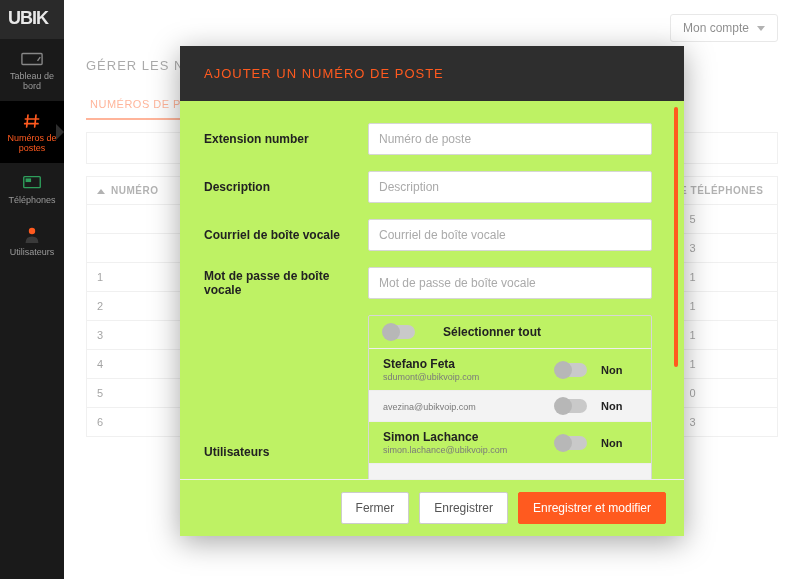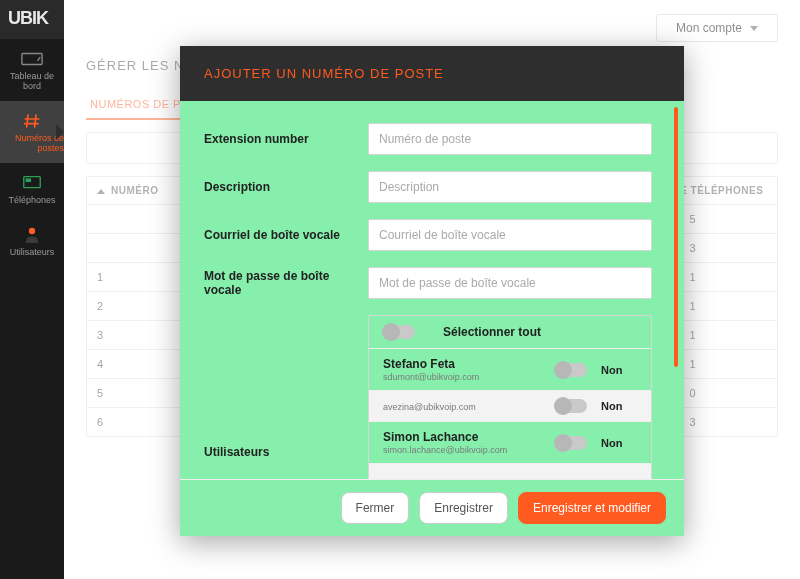--- a/index.html
+++ b/index.html
@@ -4,45 +4,45 @@
 <style>
   * { box-sizing: border-box; margin: 0; padding: 0; }
   html, body { width: 800px; height: 579px; overflow: hidden; font-family: Arial, Helvetica, sans-serif; font-size: 12px; color: #333; background: #fff; }
   .app { display: flex; width: 100%; height: 100%; }
 
   
   .sidebar { width: 64px; background: #1a1a1a; display: flex; flex-direction: column; align-items: center; color: #bbb; }
   .logo { width: 100%; background: #2a2a2a; padding: 8px 8px 10px; }
   .logo-text { font-family: Arial, sans-serif; font-weight: 900; font-size: 18px; letter-spacing: -1px; color: #e8e8e8; }
   .nav-item { width: 100%; text-align: center; padding: 12px 0 10px; font-size: 9px; color: #9a9a9a; cursor: pointer; position: relative; }
-  .nav-item.active { background: #404040; color: #ff5a1f; text-align: right; }
+  .nav-item.active { background: #000000; color: #ff5a1f; }
   .nav-item.active::after { content: ""; position: absolute; right: -8px; top: 50%; transform: translateY(-50%); border: 8px solid transparent; border-left-color: #2e2e2e; }
   .nav-icon { display: block; margin: 0 auto 4px; width: 22px; height: 16px; }
   .nav-icon svg { width: 100%; height: 100%; }
 
   
   .main { flex: 1; position: relative; background: #fff; }
   .topbar { display: flex; justify-content: flex-end; padding: 14px 22px 0; }
-  .account-btn { border: 1px solid #ccc; background: #fff; padding: 6px 19px; border-radius: 3px; font-size: 12px; cursor: pointer; display: flex; align-items: center; gap: 8px; }
+  .account-btn { border: 1px solid #ccc; background: #fff; padding: 6px 12px; border-radius: 3px; font-size: 12px; cursor: pointer; display: flex; align-items: center; gap: 8px; }
   .caret { width: 0; height: 0; border-left: 4px solid transparent; border-right: 4px solid transparent; border-top: 5px solid #555; }
   .page-title { font-size: 13px; letter-spacing: 1px; color: #444; padding: 16px 22px 0; text-transform: uppercase; }
   .tabs { padding: 24px 22px 0; }
   .tab-label { font-size: 11px; letter-spacing: 0.5px; color: #ff5a1f; border-bottom: 2px solid #ff5a1f; padding: 0 4px 8px; display: inline-block; text-transform: uppercase; }
   .search-row { padding: 12px 22px 0; }
   .search-input { width: 100%; border: 1px solid #ddd; padding: 8px 10px; font-size: 12px; }
 
   table.data { border-collapse: collapse; width: calc(100% - 44px); margin: 12px 22px 0; font-size: 11px; }
   table.data th, table.data td { border: 1px solid #ddd; padding: 8px 10px; text-align: left; }
   table.data th { font-size: 10px; letter-spacing: 0.5px; color: #555; text-transform: uppercase; background: #fff; }
   table.data td.num { text-align: center; }
   .sort-caret { display: inline-block; margin-right: 6px; width: 0; height: 0; border-left: 4px solid transparent; border-right: 4px solid transparent; border-bottom: 5px solid #555; }
 
   
   .overlay { position: absolute; inset: 0; background: rgba(255,255,255,0.55); display: flex; align-items: flex-start; justify-content: center; padding-top: 46px; }
-  .modal { width: 504px; background: #86efac; box-shadow: 0 6px 28px rgba(0,0,0,0.35); display: flex; flex-direction: column; max-height: 502px; }
+  .modal { width: 504px; background: #bef264; box-shadow: 0 6px 28px rgba(0,0,0,0.35); display: flex; flex-direction: column; max-height: 502px; }
   .modal-header { background: #2e2e2e; color: #ff5a1f; padding: 20px 24px; font-size: 13px; letter-spacing: 1px; text-transform: uppercase; }
   .modal-body { position: relative; overflow: hidden; flex: 1; }
   .modal-scroll { padding: 22px 32px 8px 24px; height: 378px; overflow: hidden; }
   .modal-scrollbar { position: absolute; top: 6px; right: 6px; width: 4px; height: 260px; background: #ff5a1f; border-radius: 2px; }
   .form-row { display: flex; align-items: center; margin-bottom: 16px; }
   .form-label { width: 164px; font-size: 12px; font-weight: bold; color: #222; }
   .form-input { flex: 1; border: 1px solid #d6d6d6; border-radius: 2px; padding: 8px 10px; font-size: 12px; color: #333; }
   .form-input::placeholder { color: #aaa; }
 
   .users-panel { display: flex; align-items: flex-start; }
@@ -54,21 +54,21 @@
   .user-row.alt { background: #f3f3f3; }
   .user-row .info { flex: 1; }
   .user-row .name { font-size: 12px; font-weight: bold; color: #222; }
   .user-row .email { font-size: 9px; color: #7a7a7a; margin-top: 1px; }
   .user-row .state { width: 36px; font-size: 11px; font-weight: bold; color: #222; text-align: left; }
 
   .toggle { width: 32px; height: 14px; background: #c9c9c9; border-radius: 8px; position: relative; margin-right: 14px; cursor: pointer; }
   .toggle::after { content: ""; position: absolute; top: -2px; left: -1px; width: 18px; height: 18px; background: #b7b7b7; border-radius: 50%; }
 
   .modal-footer { border-top: 1px solid #eee; padding: 12px 18px; display: flex; justify-content: flex-end; gap: 10px; }
-  .btn { border: 1px solid #ccc; background: #fff; padding: 8px 14px; font-size: 12px; border-radius: 8px; cursor: pointer; color: #555; }
+  .btn { border: 1px solid #ccc; background: #fff; padding: 8px 14px; font-size: 12px; border-radius: 2px; cursor: pointer; color: #555; }
   .btn.primary { background: #ff5a1f; border-color: #ff5a1f; color: #fff; }
 </style>
 </head>
 <body>
 
 <div class="app">
   <div class="sidebar">
     <div class="logo">
       <span class="logo-text">UBIK</span>
     </div>

